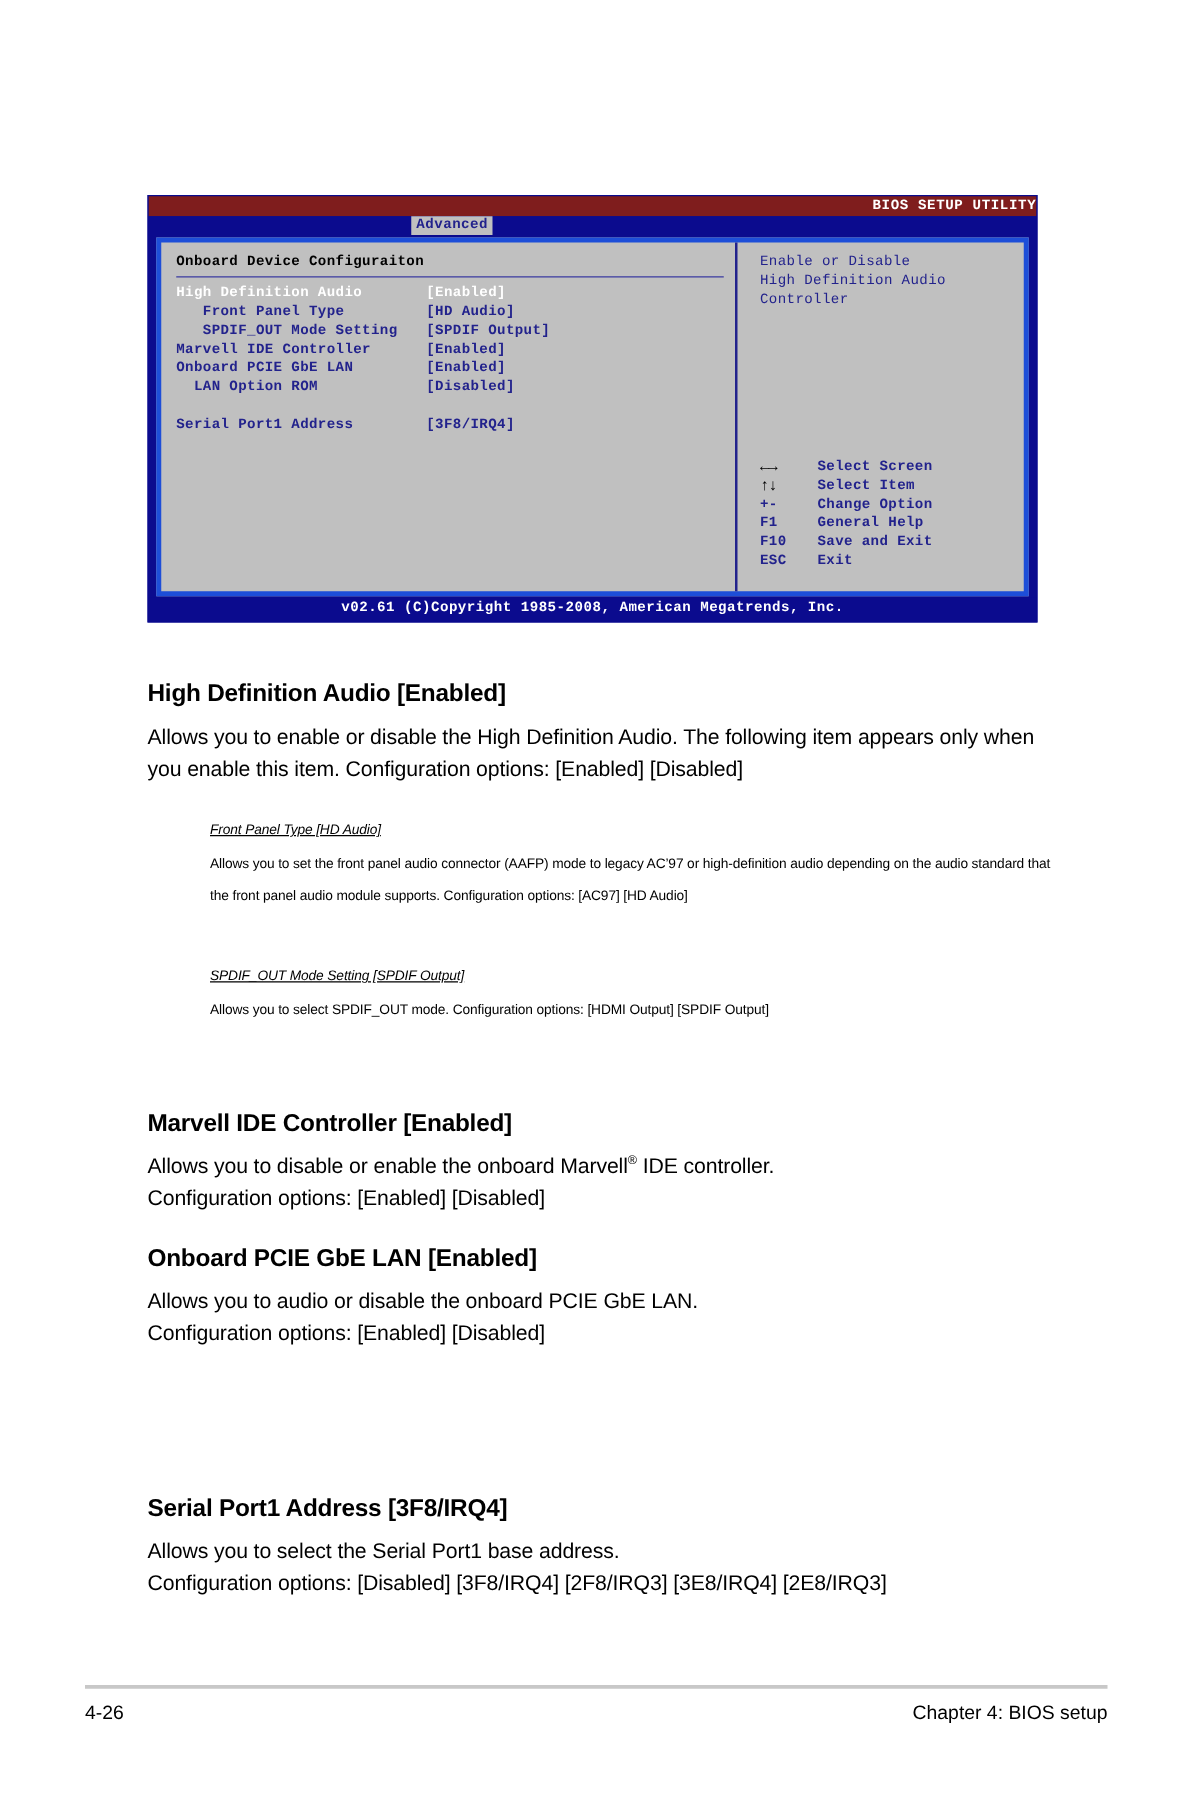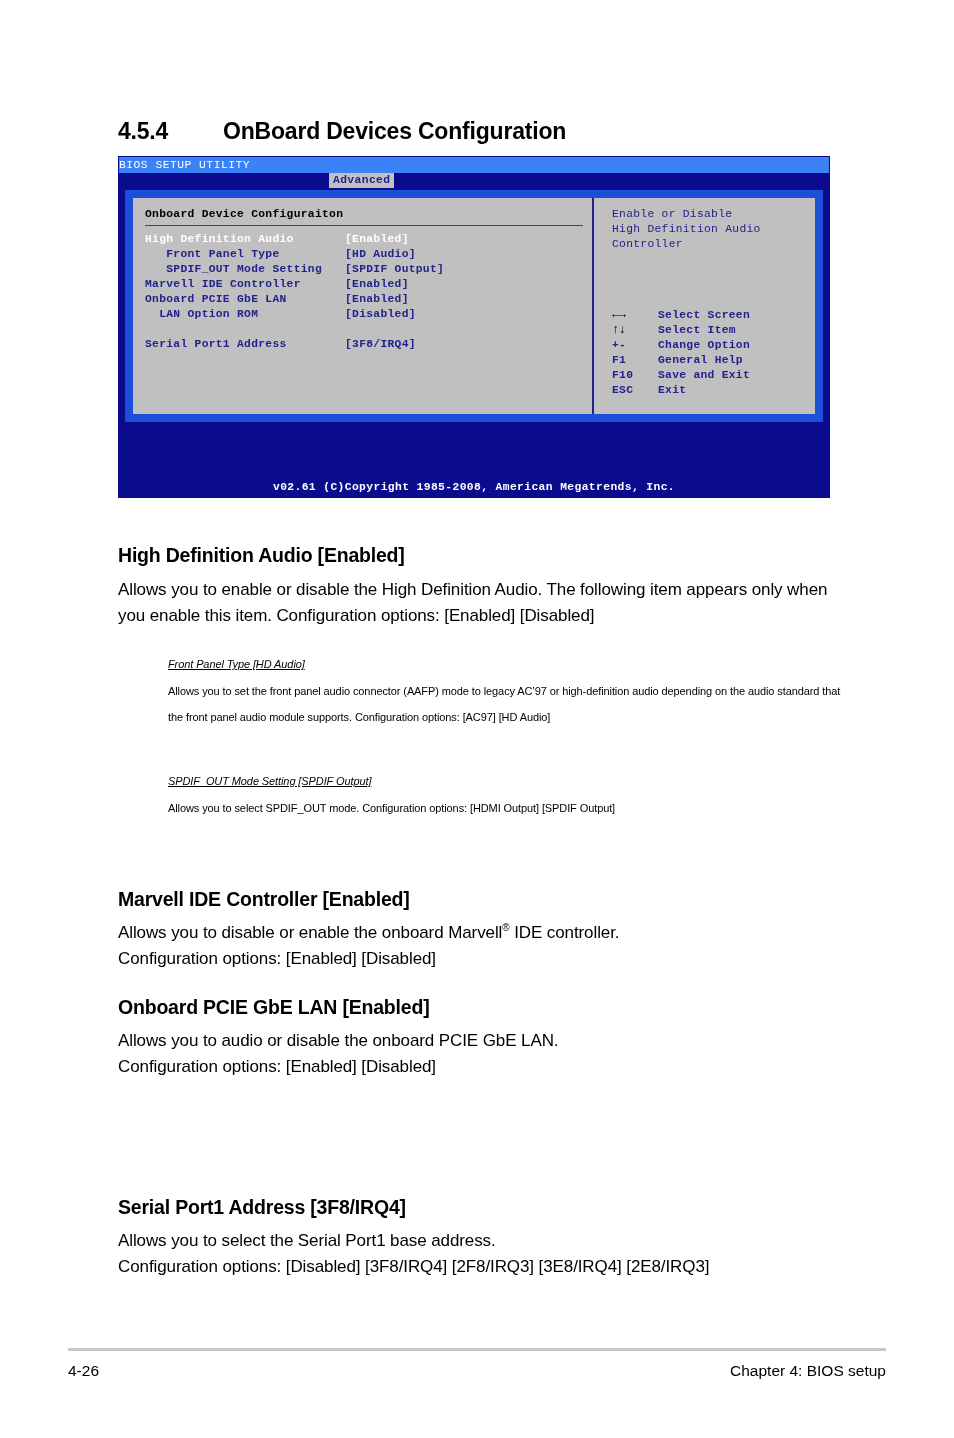--- a/index.html
+++ b/index.html
@@ -45,24 +45,24 @@
     height: 342px;
     background: #0b0b8e;
     font-family: "Liberation Mono", "DejaVu Sans Mono", monospace;
     font-size: 11.3px;
     line-height: 15px;
     border: 1px solid #0b0b8e;
   }
   .bios-titlebar {
     position: relative;
     height: 16px;
-    background: #3b82f6;
+    background: #7f1d1d;
     color: #ffffff;
-    font-weight: normal;
-    text-align: left;
+    font-weight: bold;
+    text-align: right;
     letter-spacing: 0.5px;
     padding-top: 1px;
   }
   .bios-tabbar {
     position: relative;
     height: 15px;
     background: #0b0b8e;
   }
   .bios-tab {
     position: absolute;
@@ -73,23 +73,23 @@
     font-weight: bold;
     padding: 0 4px;
     line-height: 15px;
     letter-spacing: 0.4px;
   }
   .bios-body {
     position: absolute;
     left: 6px;
     top: 33px;
     width: 698px;
-    height: 232px;
+    height: 287px;
     background: #c0c0c0;
-    border: 8px solid #1d4ed8;
+    border: 4px solid #1d4ed8;
     display: flex;
   }
   .bios-left {
     position: relative;
     width: 461px;
     padding: 9px 0 0 12px;
     border-right: 2px solid #22228c;
   }
   .bios-right {
     position: relative;
@@ -213,24 +213,20 @@
     right: 68px;
     top: 1362px;
     font-size: 15.5px;
   }
 </style>
 </head>
 <body>
 
 <div class="page">
 
-  <div class="sec-head">
-    <span class="sec-num">4.5.4</span>
-    <span class="sec-title">OnBoard Devices Configuration</span>
-  </div>
 
   <div class="bios">
 
     <div class="bios-titlebar">BIOS SETUP UTILITY</div>
 
     <div class="bios-tabbar">
       <span class="bios-tab">Advanced</span>
     </div>
 
     <div class="bios-body">

